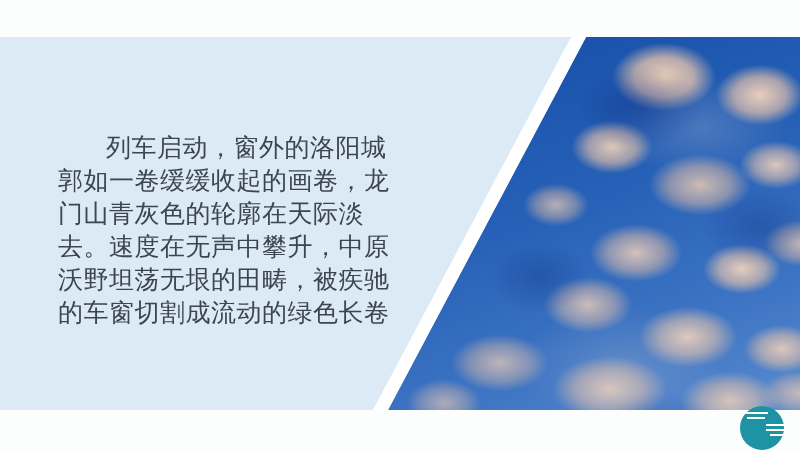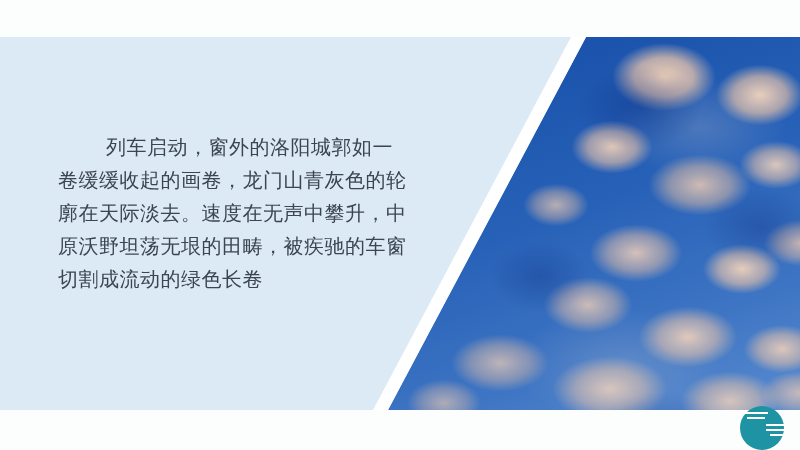--- a/index.html
+++ b/index.html
@@ -92,21 +92,21 @@
     background: #ffffff;
   }
 
   
   .copy {
     position: absolute;
     left: 58px;
     top: 131px;
     width: 350px;
     color: #3c4652;
-    font-size: 20px;
+    font-size: 25px;
     line-height: 33px;
     letter-spacing: 0.5px;
     text-indent: 48px;
     white-space: pre-wrap;
   }
 
   
   .logo {
     position: absolute;
     left: 740px;

